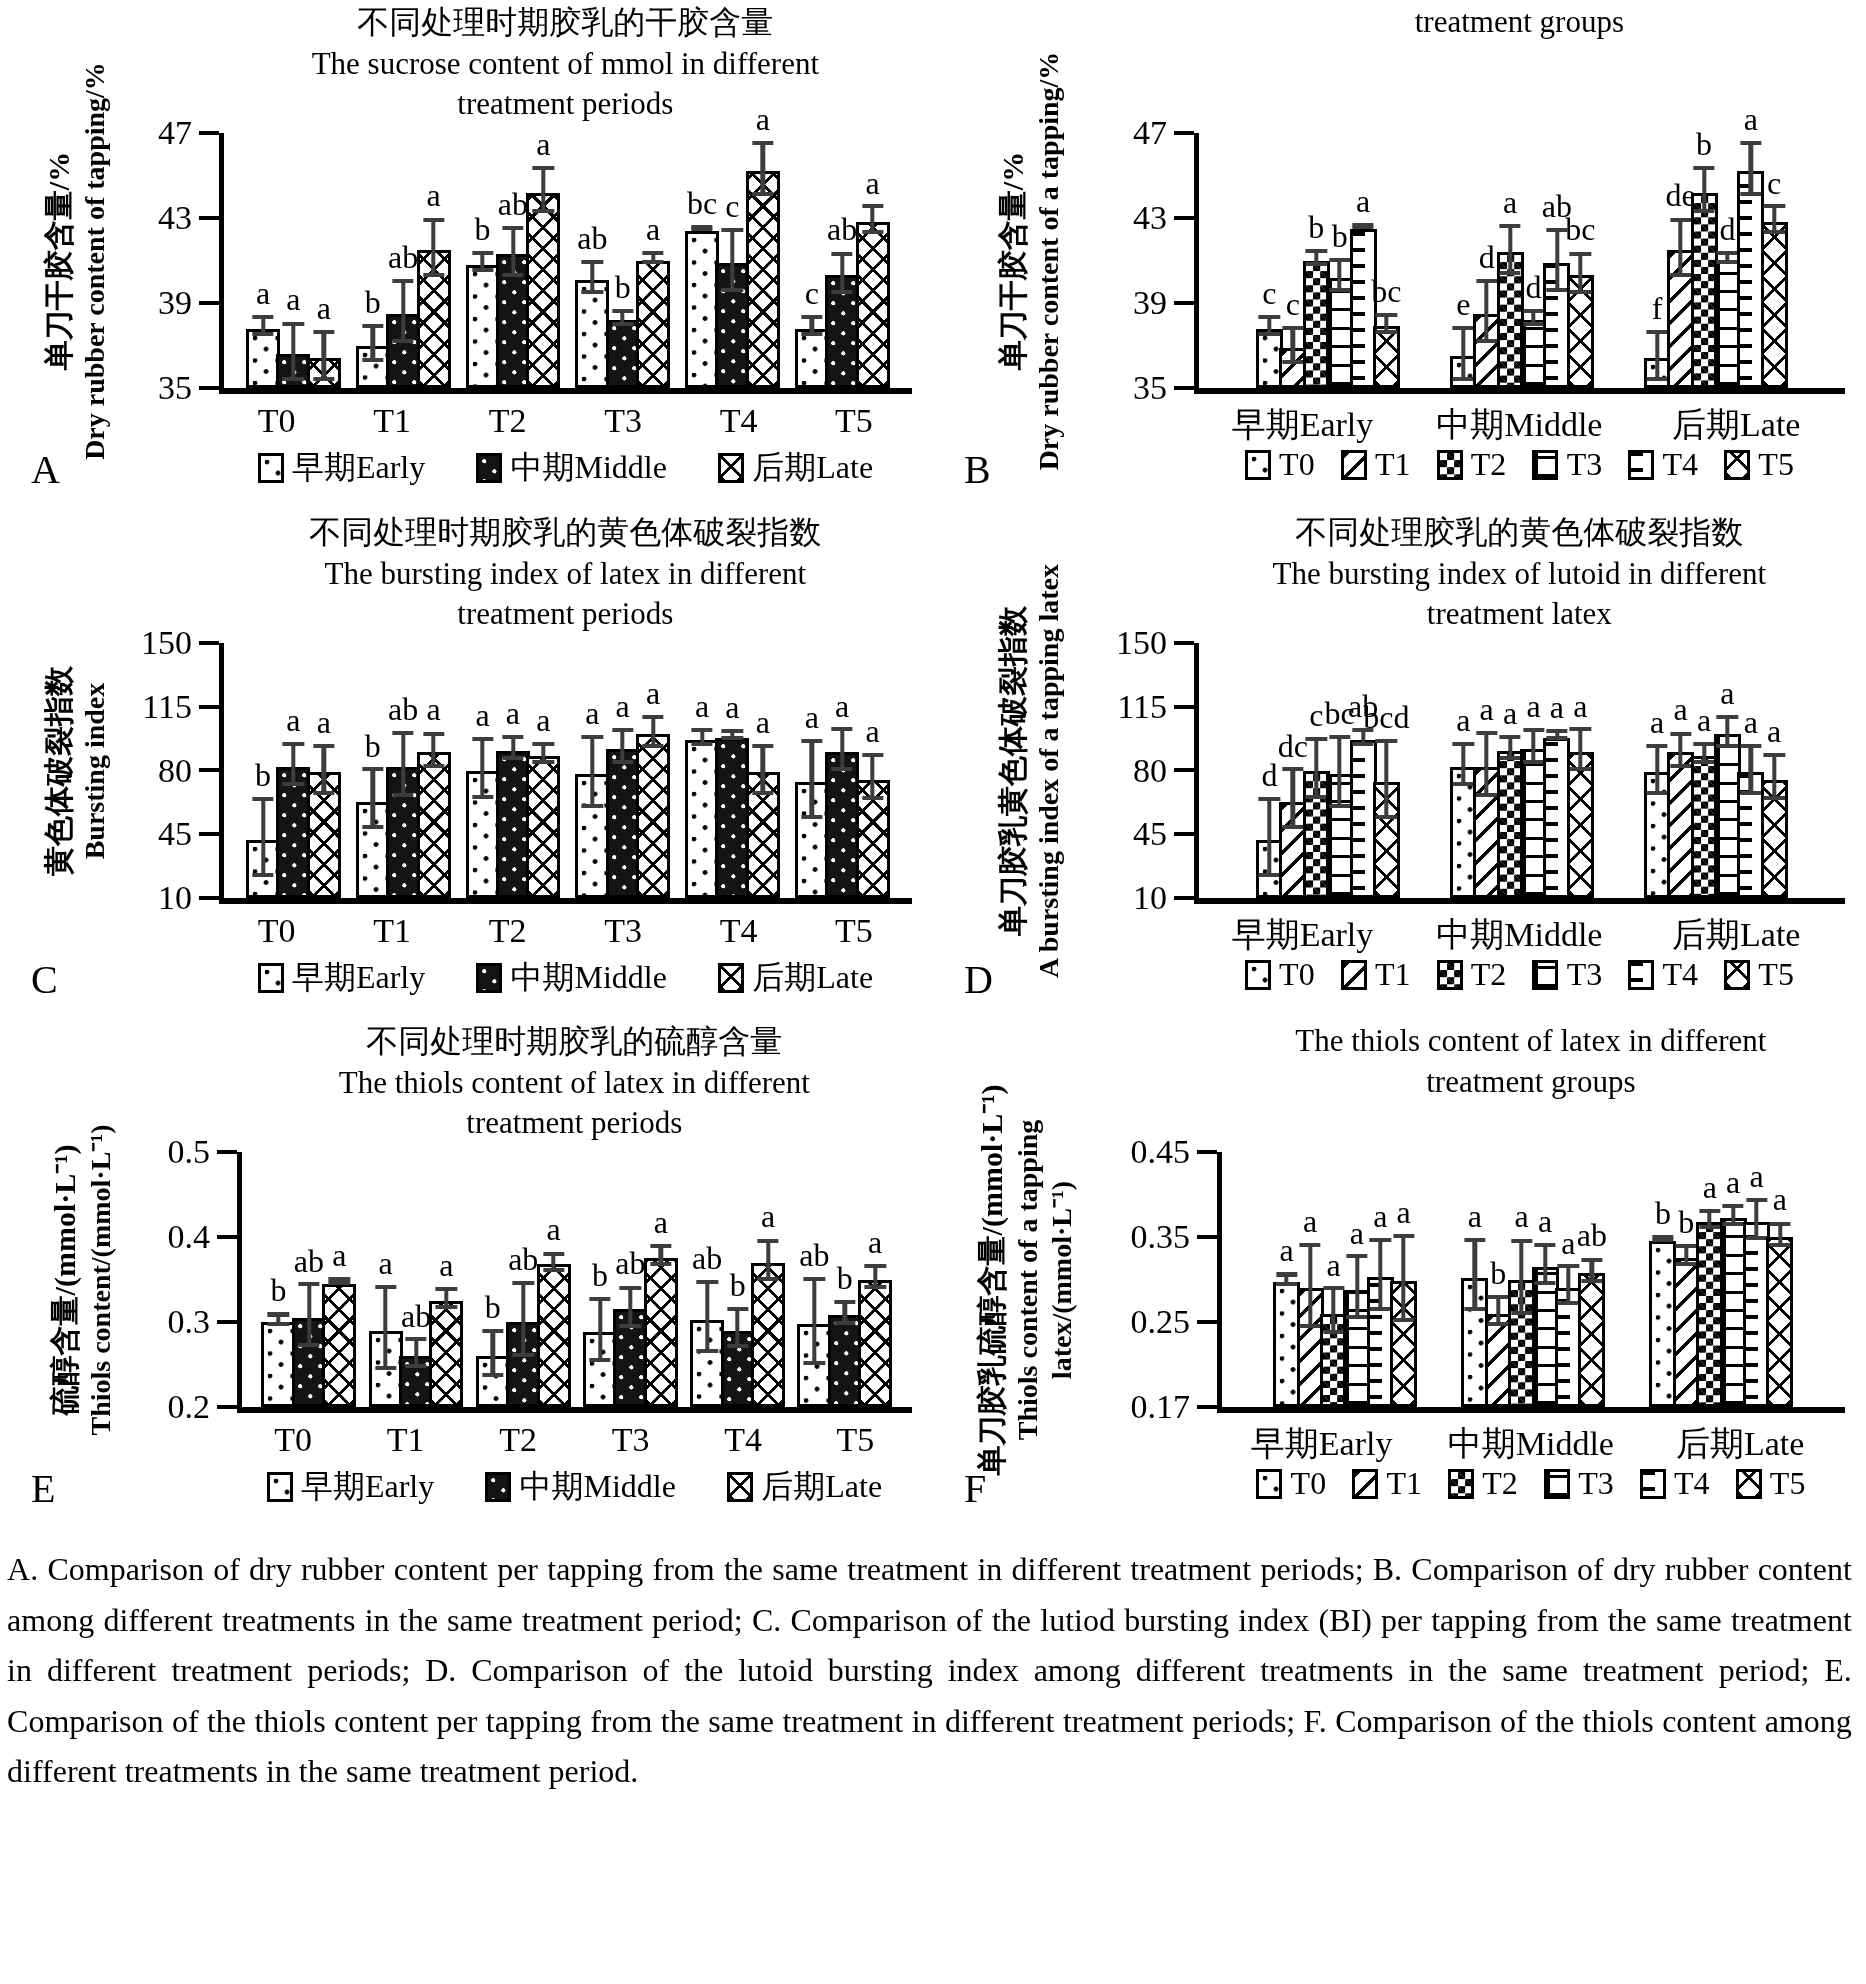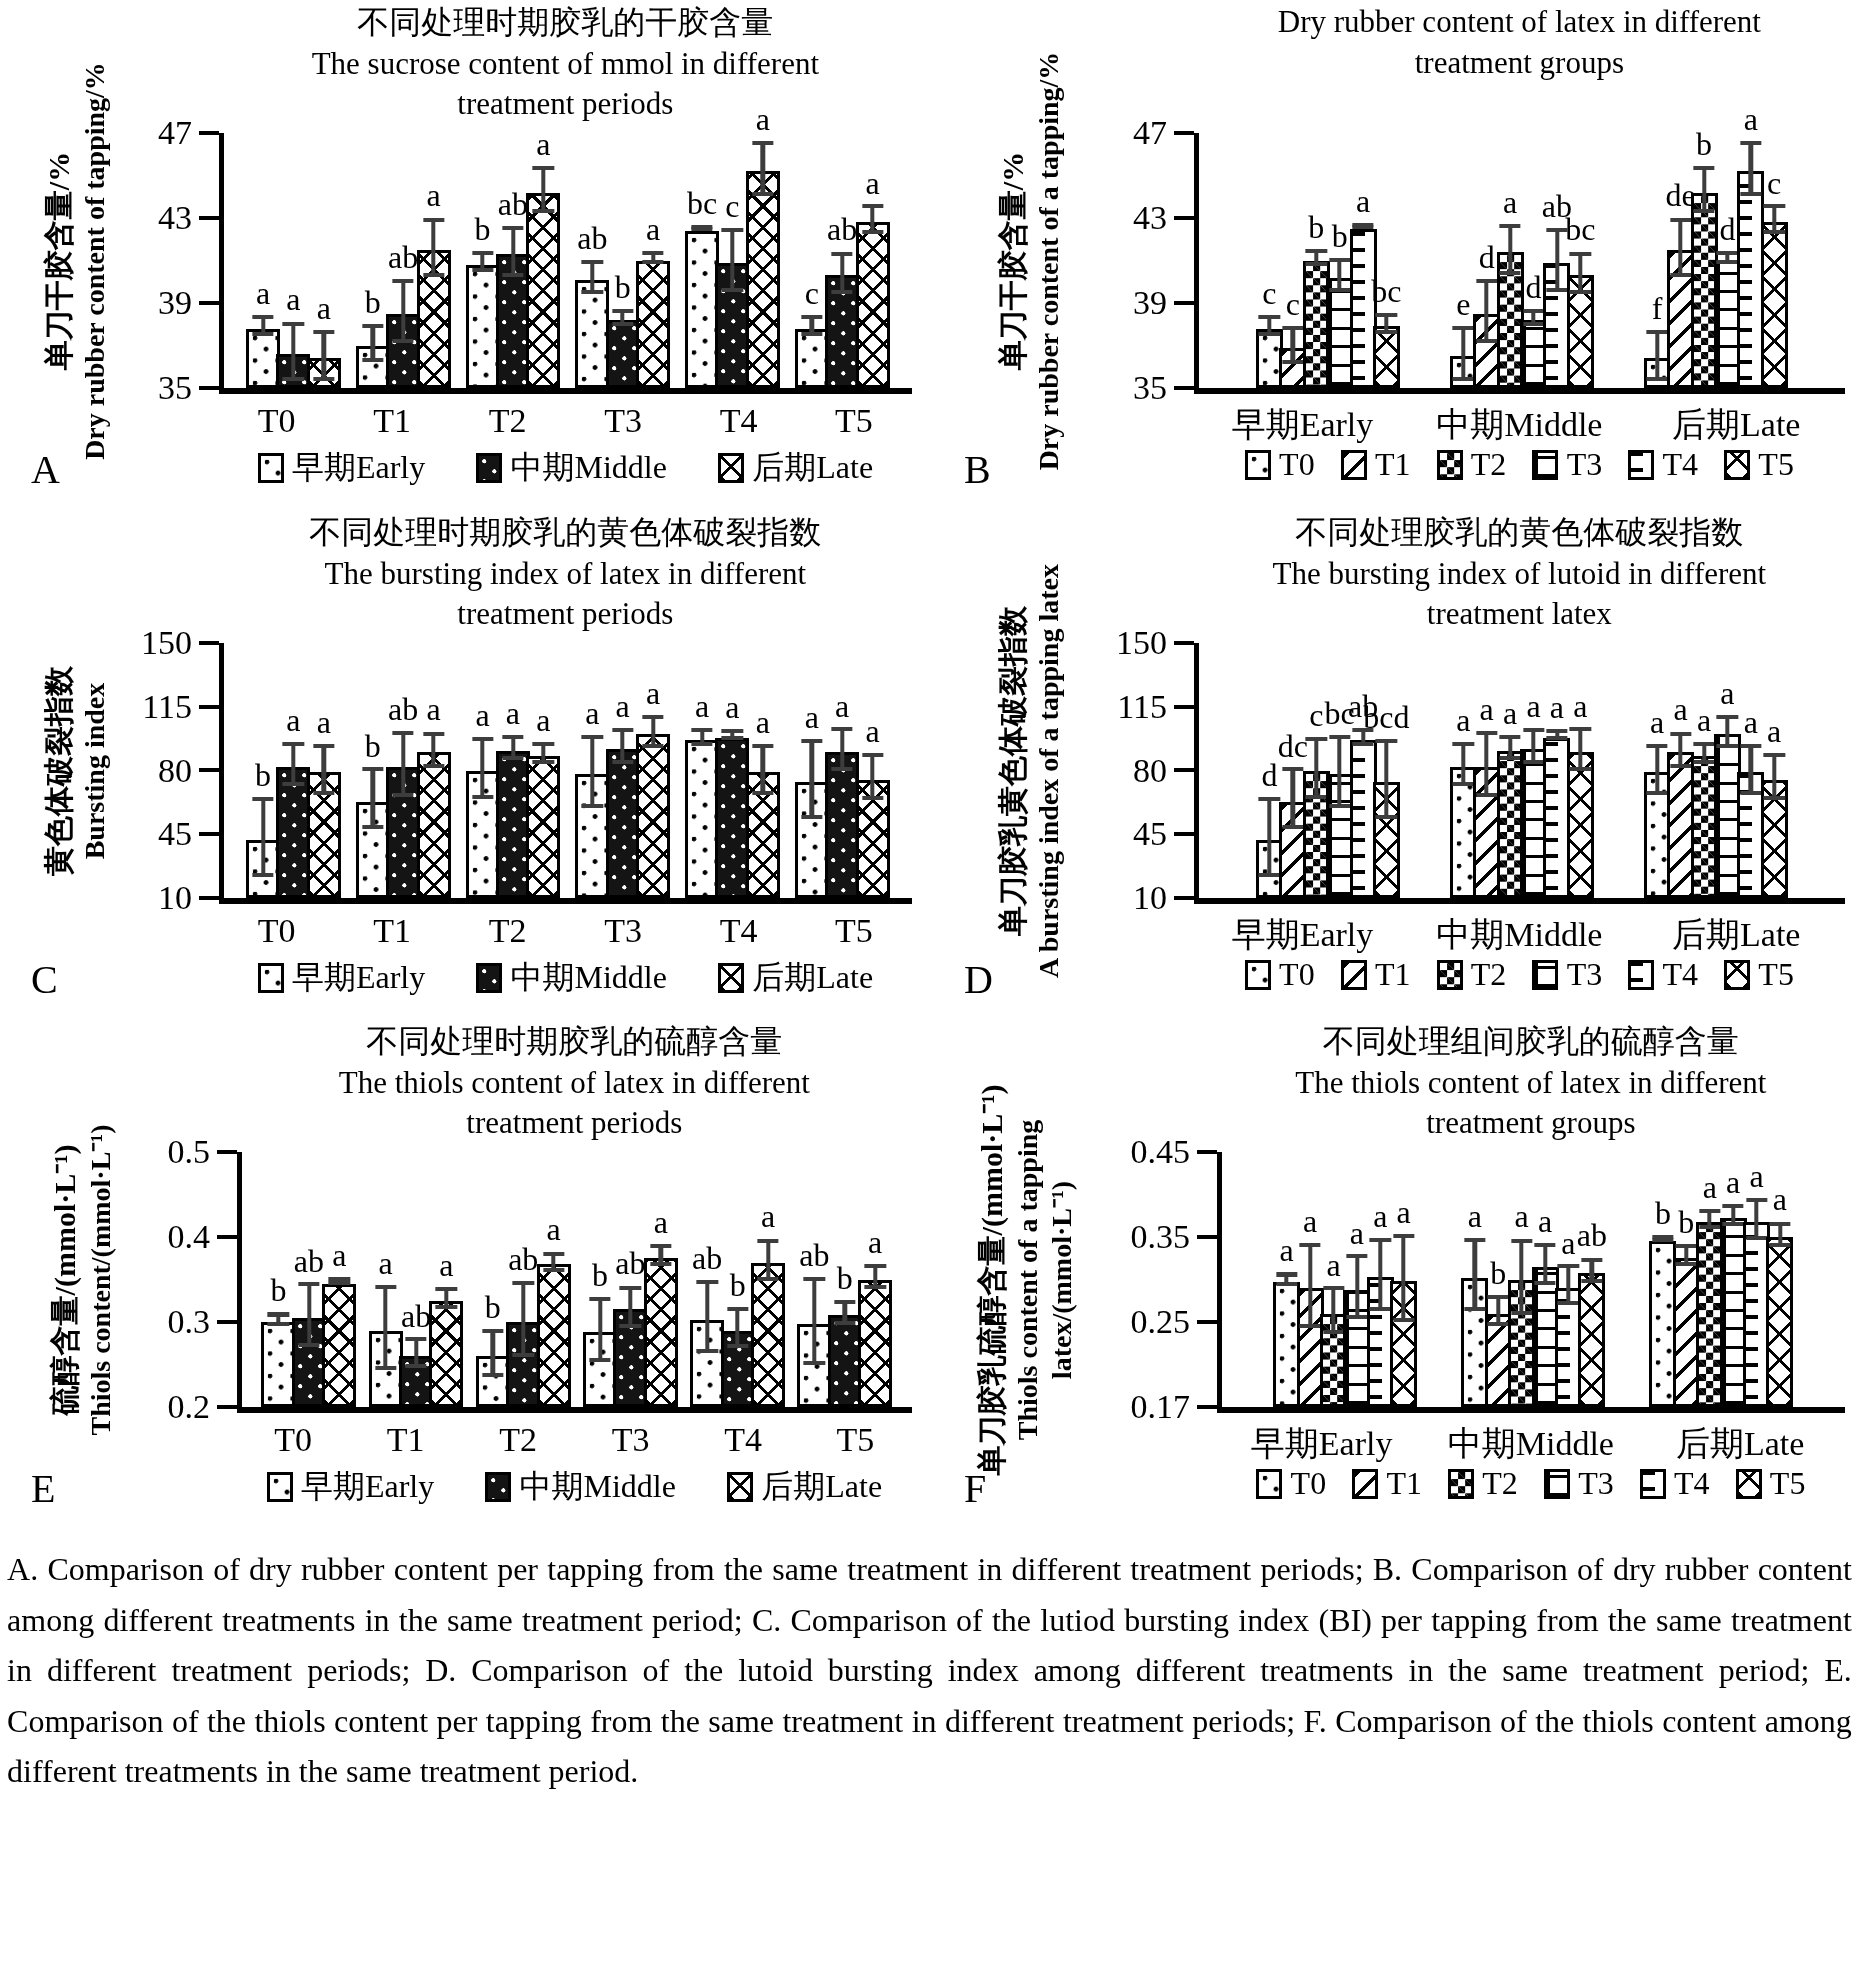--- a/index.html
+++ b/index.html
@@ -274,21 +274,20 @@
         <div class="legend-item">
           <span class="swatch pat-crosshatch"></span>
           <span class="legend-label">后期Late</span>
         </div>
       </div>
     <div class="panel-letter">A</div>
   </div>
 
   <div class="panel" id="panel-1">
     <div class="title">
-      <div class="t-en">Dry rubber content of latex in different</div>
       <div class="t-en">treatment groups</div>
     </div>
     <div class="plot">
       <div class="ylab">
         <div class="ylab-zh">单刀干胶含量/%</div>
         <div class="ylab-en">Dry rubber content of a tapping/%</div>
       </div>
       <div class="bars">
           <div class="group">
             <div class="bar pat-dots" style="width: 27px; height: 59px;">
@@ -1023,21 +1022,20 @@
         <div class="legend-item">
           <span class="swatch pat-crosshatch"></span>
           <span class="legend-label">后期Late</span>
         </div>
       </div>
     <div class="panel-letter">E</div>
   </div>
 
   <div class="panel" id="panel-5">
     <div class="title">
-      <div class="t-zh">不同处理组间胶乳的硫醇含量</div>
       <div class="t-en">The thiols content of latex in different</div>
       <div class="t-en">treatment groups</div>
     </div>
     <div class="plot">
       <div class="ylab">
         <div class="ylab-zh">单刀胶乳硫醇含量/(mmol·L⁻¹)</div>
         <div class="ylab-en">Thiols content of a tapping latex/(mmol·L⁻¹)</div>
       </div>
       <div class="bars">
           <div class="group">

